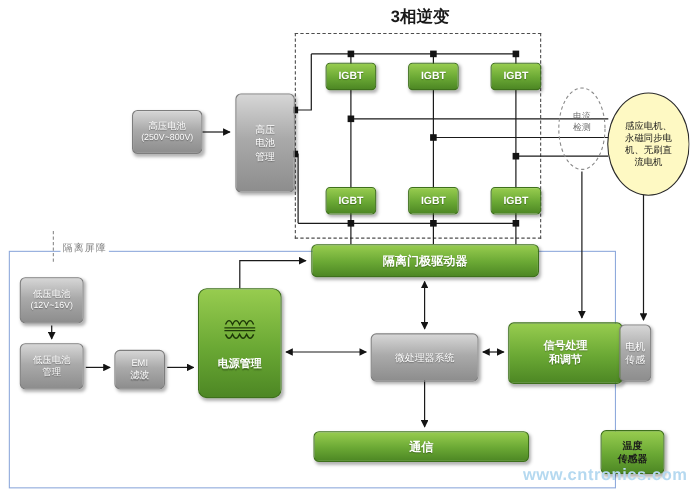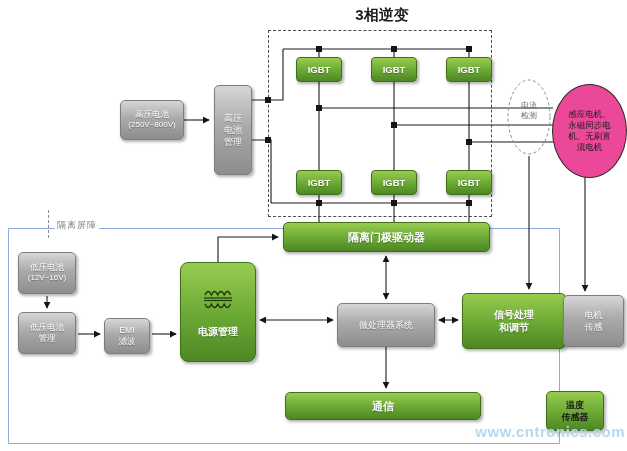--- a/index.html
+++ b/index.html
@@ -24,21 +24,21 @@
   .igbt{font-weight:bold;font-size:9.5px;border-radius:4px;}
   .title{position:absolute;left:282px;top:6px;width:200px;text-align:center;
          font-size:15px;font-weight:600;color:#1a1a1a;z-index:2;}
   .iso-label{position:absolute;left:55px;top:219px;font-size:9px;color:#7f7f7f;
              letter-spacing:1px;z-index:2;background:#fff;padding:0 2px;}
   .iso-dash{position:absolute;left:48px;top:210px;height:28px;width:0;
             border-left:1.5px dashed #8a8a8a;z-index:2;}
   .cs-label{position:absolute;left:514px;top:101px;width:30px;text-align:center;
             font-size:8px;color:#6e6e6e;line-height:1.3;z-index:2;}
   .motor{position:absolute;left:552px;top:84px;width:73px;height:92px;border-radius:50%;
-         background:#ec4899;border:1.2px solid #2b2b2b;display:flex;flex-direction:column;
+         background:#fef9c3;border:1.2px solid #2b2b2b;display:flex;flex-direction:column;
          align-items:center;justify-content:center;font-size:8.5px;color:#1a1a1a;
          line-height:1.3;z-index:2;text-align:center;}
   .watermark{position:absolute;right:2px;top:423px;font-size:15px;font-weight:bold;
              color:#b5d9f0;z-index:3;letter-spacing:.5px;}
   .f8{font-size:8px;line-height:1.3;}
   .f85{font-size:8.5px;line-height:1.3;}
   .f9{font-size:9px;line-height:1.35;}
   .f10{font-size:10px;line-height:1.3;}
   .f11{font-size:11px;font-weight:bold;}
   .pm-gap{height:14px;}
@@ -129,21 +129,21 @@
     <div>感应电机、</div>
     <div>永磁同步电</div>
     <div>机、无刷直</div>
     <div>流电机</div>
   </div>
 
   <div class="blk gray f85" style="left:120px;top:100px;width:64px;height:40px;">
     <div>高压电池</div>
     <div class="f8">(250V~800V)</div>
   </div>
-  <div class="blk gray f9" style="left:214px;top:85px;width:38px;height:90px;">
+  <div class="blk gray f9" style="left:214px;top:85px;width:54px;height:90px;">
     <div>高压</div>
     <div>电池</div>
     <div>管理</div>
   </div>
 
   <div class="blk green f11" style="left:283px;top:222px;width:207px;height:30px;">
     <span>隔离门极驱动器</span>
   </div>
 
   <div class="blk gray f85" style="left:18px;top:252px;width:58px;height:42px;">
@@ -172,21 +172,21 @@
 
   <div class="blk gray f9" style="left:337px;top:303px;width:98px;height:44px;font-family:Liberation Serif, serif;">
     <span>微处理器系统</span>
   </div>
 
   <div class="blk green f10" style="left:462px;top:293px;width:104px;height:56px;font-weight:bold;">
     <div>信号处理</div>
     <div>和调节</div>
   </div>
 
-  <div class="blk gray f9" style="left:563px;top:295px;width:61px;height:52px;">
+  <div class="blk gray f9" style="left:563px;top:295px;width:29px;height:52px;">
     <div>电机</div>
     <div>传感</div>
   </div>
 
   <div class="blk green f11" style="left:285px;top:392px;width:196px;height:28px;">
     <span>通信</span>
   </div>
 
 
   <div class="blk green darktext f9" style="left:546px;top:391px;width:58px;height:40px;">

